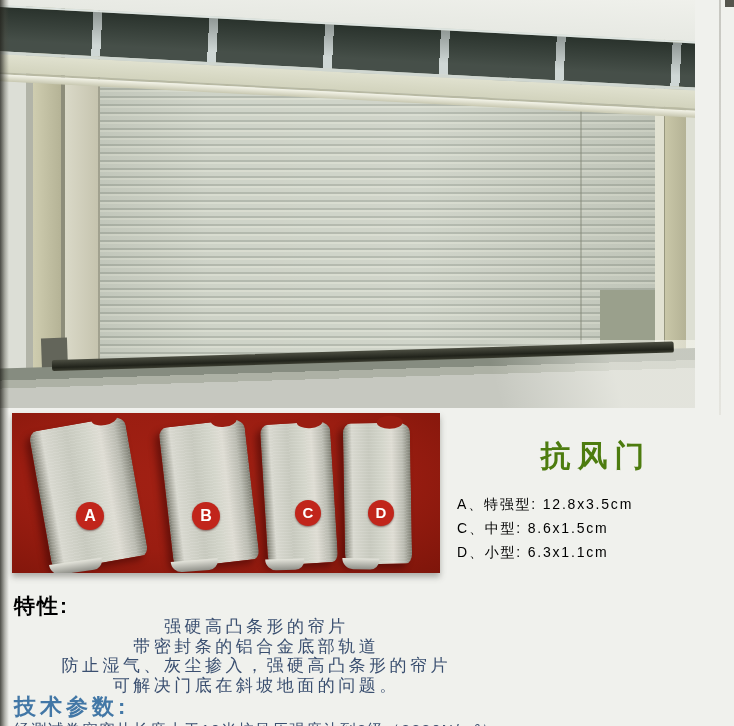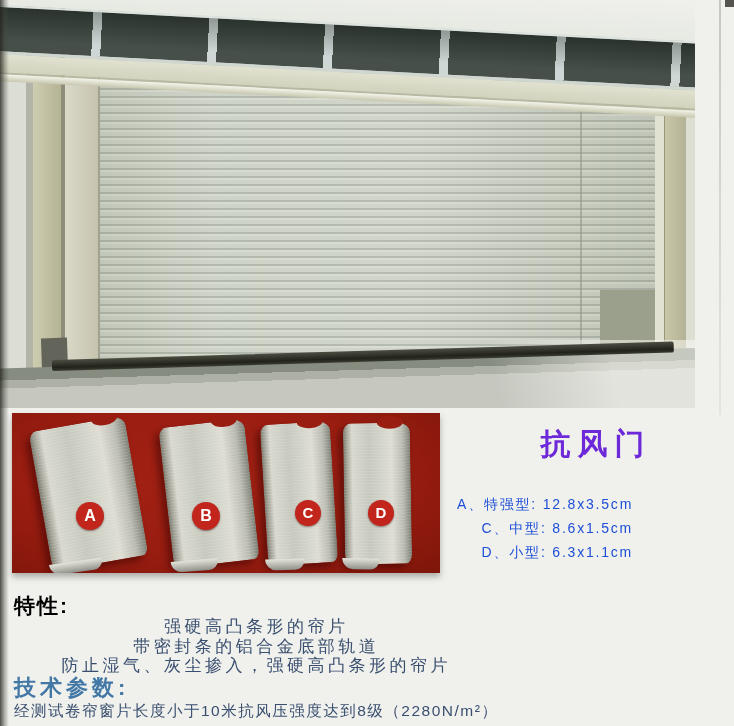--- a/index.html
+++ b/index.html
@@ -67,24 +67,24 @@
   .slat-d{left:332px;width:67px;transform:rotate(-1deg);}
   .badge{position:absolute;width:28px;height:28px;border-radius:50%;background:#c1251b;
     color:#ffffff;font-weight:bold;font-size:16px;line-height:28px;text-align:center;
     box-shadow:0 1px 2px rgba(60,0,0,.5);}
   .badge-a{left:64px;top:89px;}
   .badge-b{left:180px;top:89px;}
   .badge-c{left:283px;top:87px;width:26px;height:26px;line-height:26px;font-size:15px;}
   .badge-d{left:356px;top:87px;width:26px;height:26px;line-height:26px;font-size:15px;}
 
   
-  .title{position:absolute;left:500px;top:424px;width:192px;text-align:center;
-    font-size:30px;letter-spacing:7px;color:#6d28d9;font-weight:600;}
+  .title{position:absolute;left:500px;top:436px;width:192px;text-align:center;
+    font-size:30px;letter-spacing:7px;color:#4d7c0f;font-weight:600;}
   .specs{position:absolute;left:457px;top:496px;display:flex;flex-direction:column;gap:6px;
-    font-size:14px;letter-spacing:1.8px;color:#1d4ed8;font-weight:500;white-space:nowrap;align-items:flex-end;}
+    font-size:14px;letter-spacing:1.8px;color:#000000;font-weight:500;white-space:nowrap;}
 
   
   .features{position:absolute;left:14px;top:595px;white-space:nowrap;}
   .f-heading{font-size:21px;line-height:22px;font-weight:bold;color:#000000;letter-spacing:2px;}
   .f-line{font-size:17px;line-height:19.6px;color:#3a4f70;letter-spacing:3.5px;text-align:center;}
   .t-heading{font-size:22px;line-height:23px;font-weight:bold;color:#4277a6;letter-spacing:4px;}
   .t-line{font-size:15.5px;line-height:16px;color:#3a4f70;letter-spacing:1.5px;margin-top:4px;}
 
   
   .page-left-edge{position:absolute;left:0;top:0;width:9px;height:100%;z-index:10;
@@ -139,20 +139,21 @@
     <div class="spec-row">A、特强型: 12.8x3.5cm</div>
     <div class="spec-row">C、中型: 8.6x1.5cm</div>
     <div class="spec-row">D、小型: 6.3x1.1cm</div>
   </div>
 
   <div class="features">
     <div class="f-heading">特性:</div>
     <div class="f-line">强硬高凸条形的帘片</div>
     <div class="f-line">带密封条的铝合金底部轨道</div>
     <div class="f-line">防止湿气、灰尘掺入，强硬高凸条形的帘片</div>
+    <div class="f-line">可解决门底在斜坡地面的问题。</div>
     <div class="t-heading">技术参数:</div>
     <div class="t-line">经测试卷帘窗片长度小于10米抗风压强度达到8级（2280N/m²）</div>
   </div>
 
   <div class="page-left-edge"></div>
   <div class="page-crease"></div>
   <div class="corner-mark"></div>
 
 </div>
 

